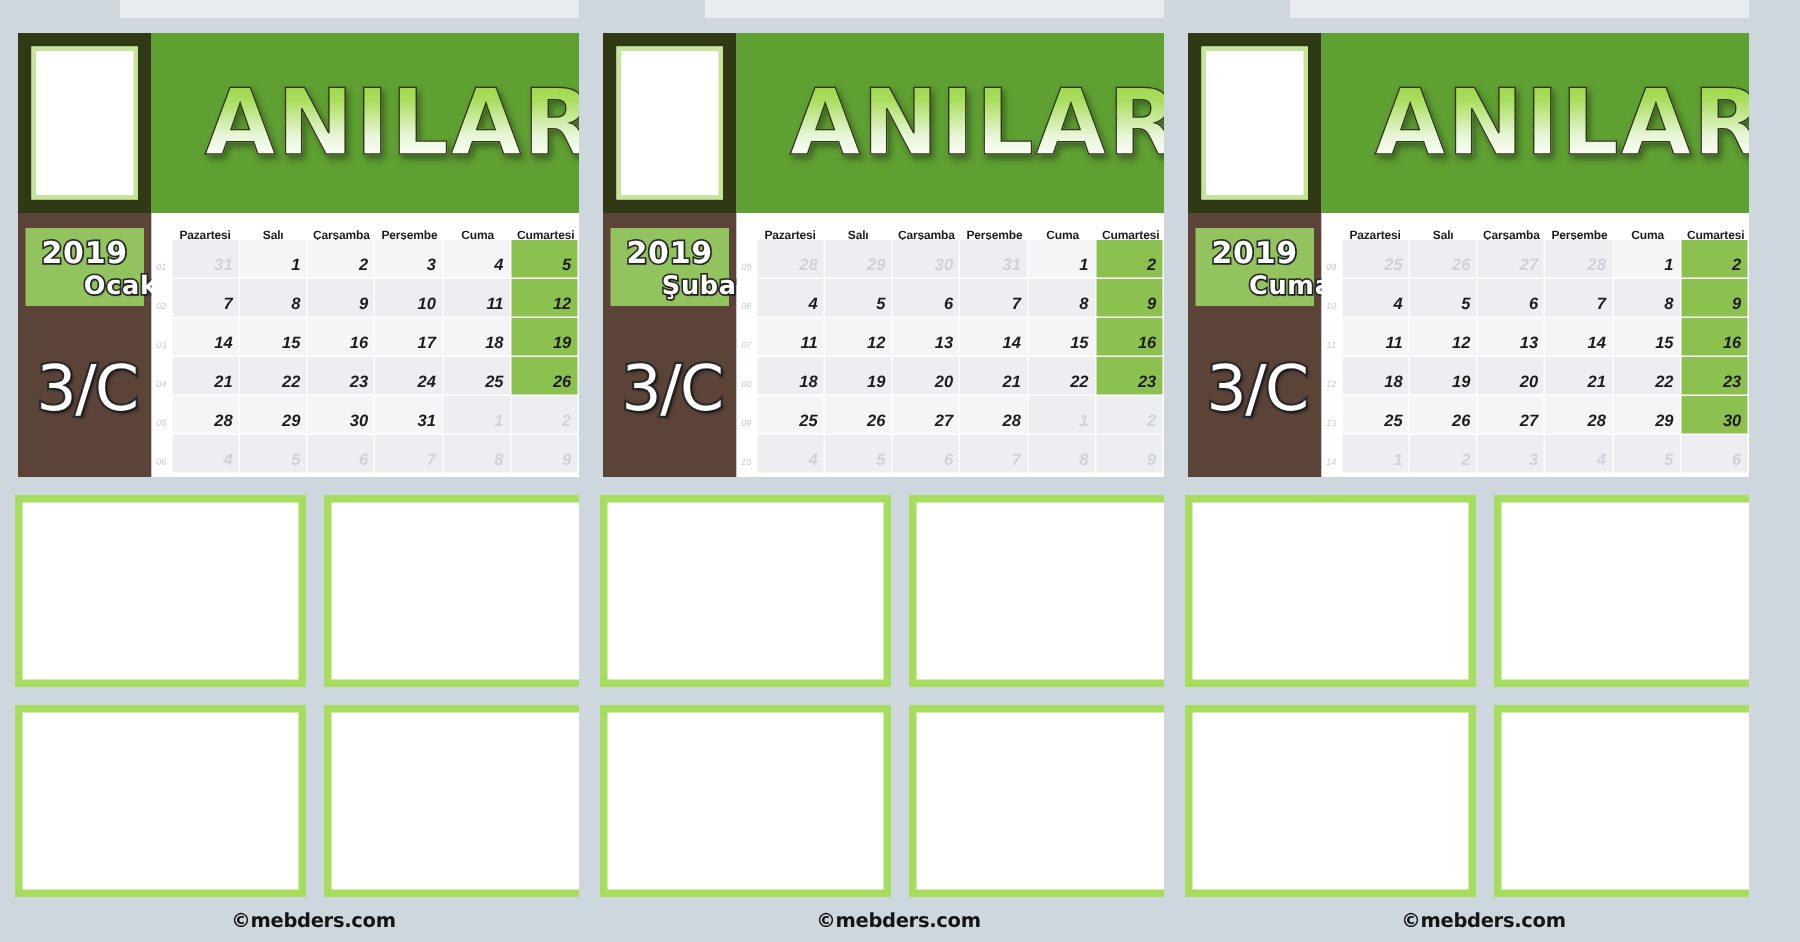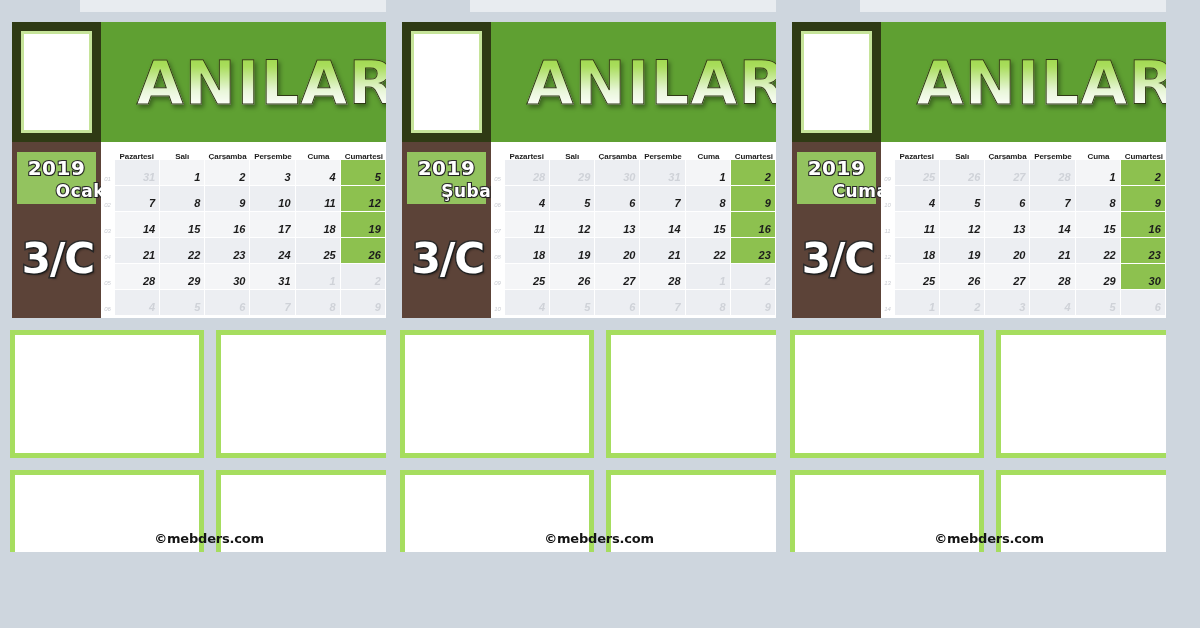--- a/index.html
+++ b/index.html
@@ -13,21 +13,21 @@
     position: relative;
     width: 1200px; height: 628px;
     background: #ced6de;
   }
 
   
   .panel {
     position: absolute;
     top: 0;
     width: 386px;
-    height: 552px;
+    height: 628px;
     overflow: hidden;
     background: #ced6de;
   }
   .panel.p1 { left: 0px; }
   .panel.p2 { left: 390px; }
   .panel.p3 { left: 780px; }
 
   
   .sheet-top {
     position: absolute;
@@ -113,21 +113,21 @@
   }
   .year-txt { font-size: 20px; letter-spacing: 0.5px; }
   .month-txt { font-size: 17px; letter-spacing: 0.5px; margin-left: 48px; }
   .class-txt {
     position: absolute;
     left: 3px; top: 92px;
     width: 86px;
     text-align: center;
     font-family: "DejaVu Sans", sans-serif;
     font-size: 42px;
-    font-weight: 700;
+    font-weight: 400;
     color: #ffffff;
     -webkit-text-stroke: 3px #2b2b2b;
     paint-order: stroke fill;
     letter-spacing: -1px;
     text-shadow: 2px 2px 2px rgba(0,0,0,0.35);
   }
 
   
   .cal {
     position: absolute;

